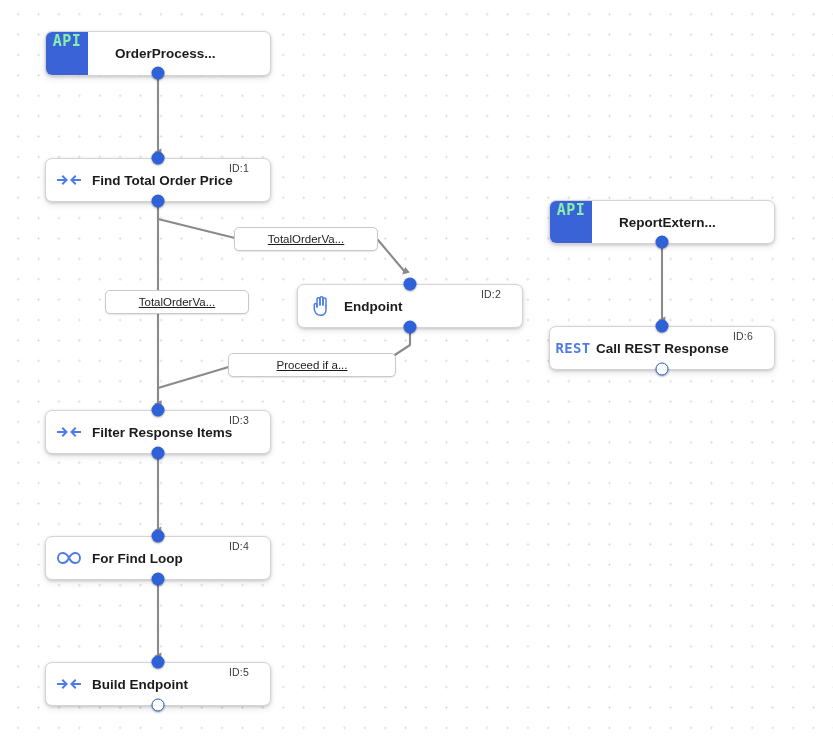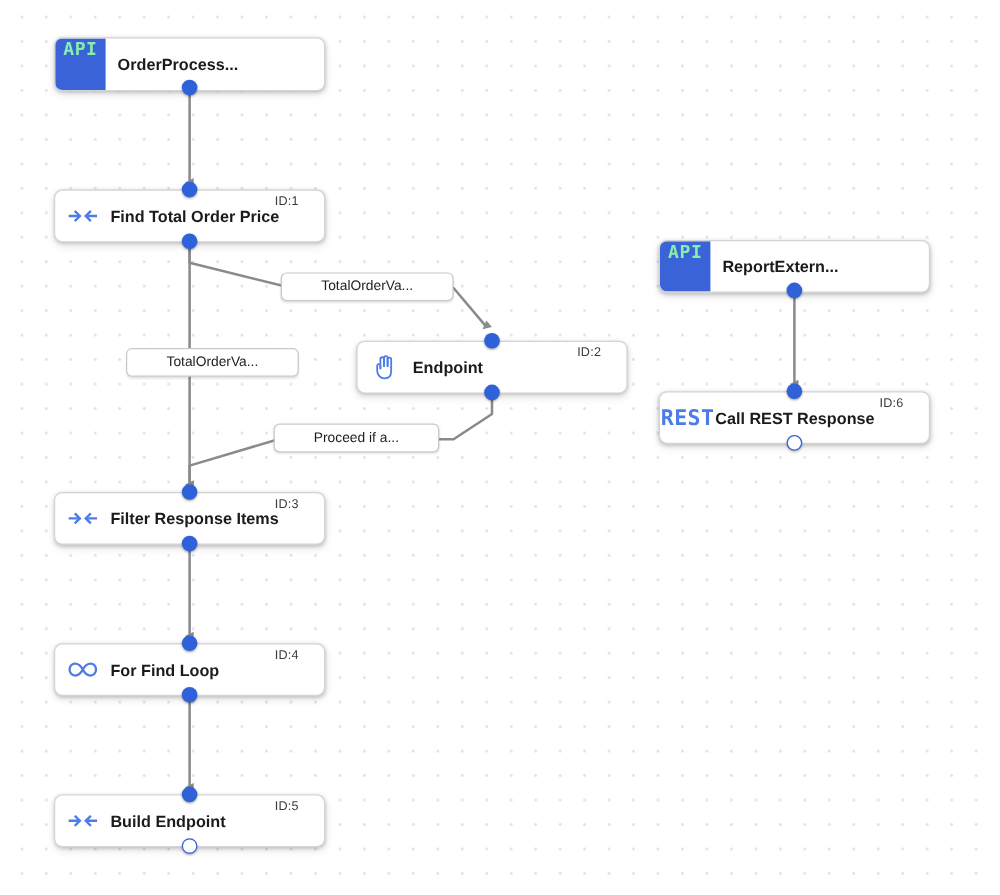--- a/index.html
+++ b/index.html
@@ -45,32 +45,32 @@
     display:flex;justify-content:center;
     font-family:"DejaVu Sans Mono", monospace;
     font-weight:bold;font-size:15px;letter-spacing:.5px;
     flex:0 0 42px;
   }
   .node .rest-badge{
     width:46px;flex:0 0 46px;
     color:#4d7ce8;
     display:flex;align-items:center;justify-content:center;
     font-family:"DejaVu Sans Mono", monospace;
-    font-weight:bold;font-size:18px;letter-spacing:.3px;
+    font-weight:bold;font-size:14px;letter-spacing:.3px;
   }
   .node .gicon{
     width:46px;flex:0 0 46px;
     display:flex;align-items:center;justify-content:center;
     color:#4d7ce8;
   }
   .node .title{
     font-size:13.5px;font-weight:bold;color:#1b1b1e;
     white-space:nowrap;
   }
-  .node .title.pad{padding-left:10px;}
+  .node .title.pad{padding-left:27px;}
   .node .idtag{
     position:absolute;top:3px;right:21px;
     font-size:10.5px;color:#3b3b3f;font-weight:normal;
     letter-spacing:.2px;
   }
 
   .port{
     position:absolute;width:13px;height:13px;border-radius:50%;
     background:#2f62d8;
     box-shadow:0 1px 2px rgba(0,0,0,.35);
@@ -86,20 +86,21 @@
     box-sizing:border-box;
     height:24px;
     background:#ffffff;
     border:1px solid #c9c9cc;
     border-radius:5px;
     display:flex;align-items:center;justify-content:center;
     font-size:11.5px;color:#1d1d20;
     padding:0 10px;
     white-space:nowrap;
     box-shadow:0 1px 1.5px rgba(0,0,0,.10);
+    text-decoration:underline;
   }
 </style>
 </head>
 <body>
 
 <div id="canvas">
 
   <svg class="edges">
     <defs>
       <marker id="arrowhead" markerWidth="9" markerHeight="9" refX="4.2" refY="4.2" orient="auto" markerUnits="userSpaceOnUse">
@@ -113,21 +114,21 @@
         <path d="M410,327 L410,345 L378,366 L232,366 L158,388 L158,404" fill="none" stroke="#8a8a8e" stroke-width="2.1" stroke-linejoin="round" marker-end="url(#arrowhead)"></path>
         <path d="M158,453 L158,530" fill="none" stroke="#8a8a8e" stroke-width="2.1" stroke-linejoin="round" marker-end="url(#arrowhead)"></path>
         <path d="M158,579 L158,656" fill="none" stroke="#8a8a8e" stroke-width="2.1" stroke-linejoin="round" marker-end="url(#arrowhead)"></path>
         <path d="M662,242 L662,320" fill="none" stroke="#8a8a8e" stroke-width="2.1" stroke-linejoin="round" marker-end="url(#arrowhead)"></path>
       </g>
   </svg>
 
   <div id="labels-layer">
       <div class="elabel" style="left: 234px; top: 227px; width: 144px;">TotalOrderVa...</div>
       <div class="elabel" style="left: 105px; top: 290px; width: 144px;">TotalOrderVa...</div>
-      <div class="elabel" style="left: 228px; top: 353px; width: 138px;">Proceed if a...</div>
+      <div class="elabel" style="left: 228px; top: 353px; width: 168px;">Proceed if a...</div>
     </div>
   <div id="nodes-layer">
       <div class="node" style="left: 45px; top: 31px; width: 226px; height: 45px;">
         <div class="badge">
           <span>API</span>
         </div>
         <div class="title pad">OrderProcess...</div>
       </div>
       <div class="port" style="left: 158px; top: 73px;"></div>
       <div class="node" style="left: 45px; top: 158px; width: 226px; height: 44px;">

